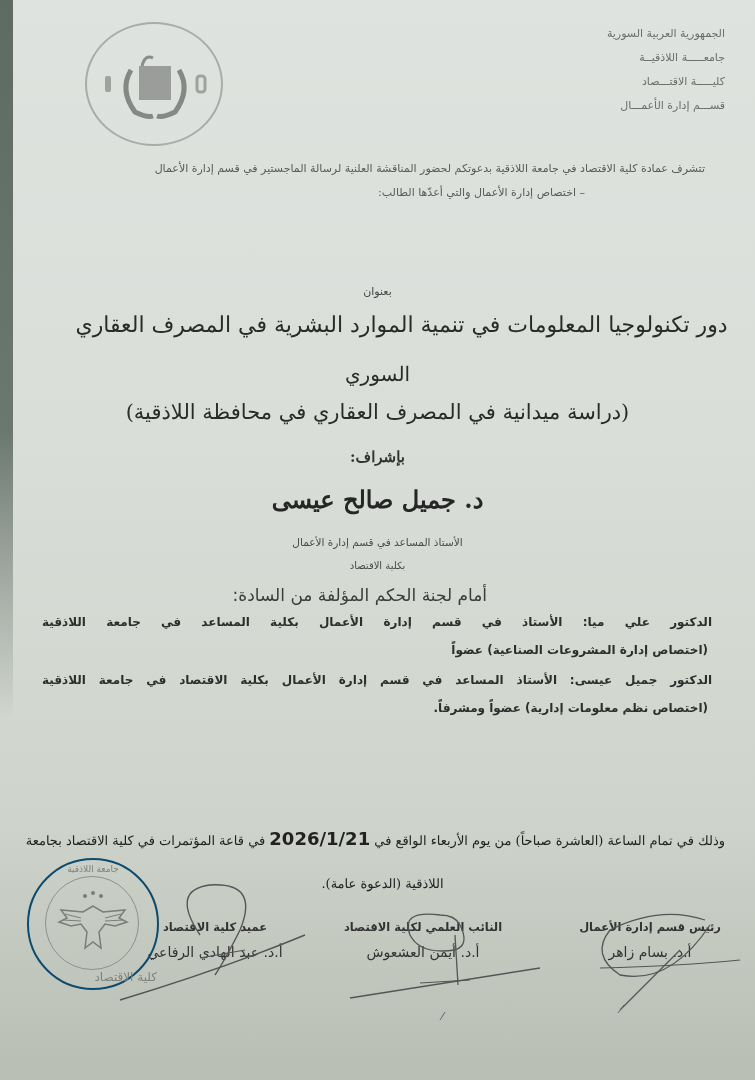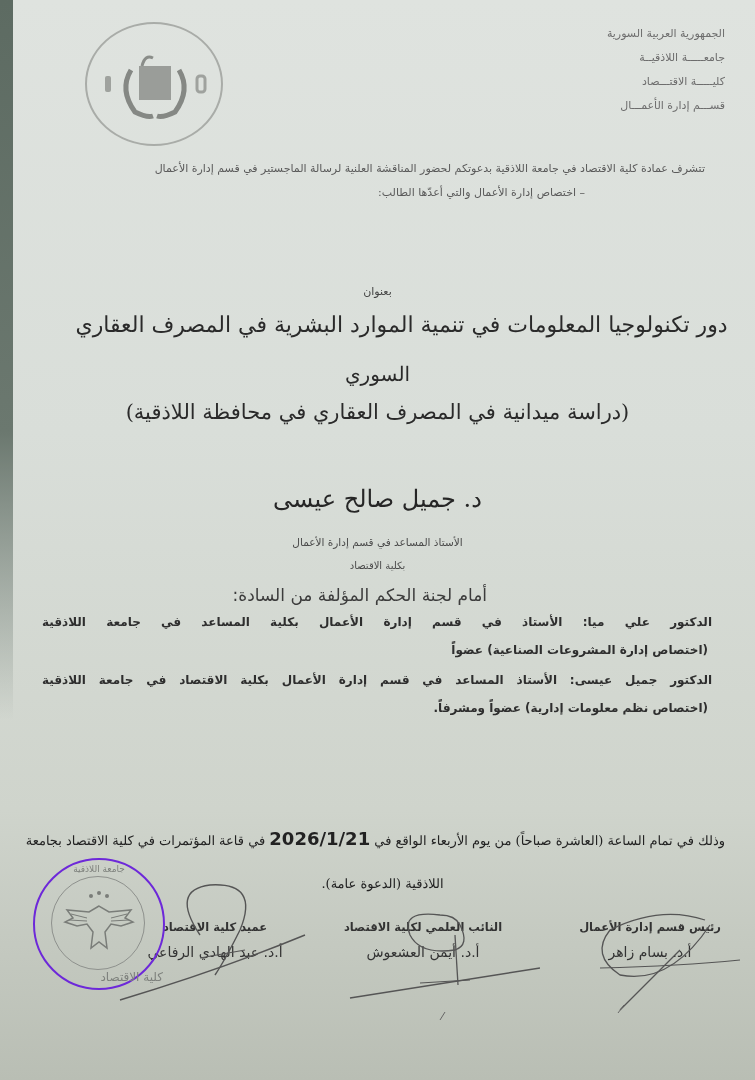--- a/index.html
+++ b/index.html
@@ -33,21 +33,21 @@
     }
     .intro .l2 { text-align: right; padding-right: 120px; }
 
     .center { position: absolute; left: 0; right: 0; text-align: center; }
     .student-name { top: 228px; font-family: "DejaVu Serif", serif; font-size: 26px; font-weight: bold; color: #262626; }
     .titled { top: 285px; font-size: 11px; color: #444; }
     .thesis-1 { top: 312px; font-family: "DejaVu Serif", serif; font-size: 22px; color: #2a2a2a; margin-left: 48px; }
     .thesis-2 { top: 362px; font-family: "DejaVu Serif", serif; font-size: 20px; color: #2a2a2a; }
     .thesis-3 { top: 400px; font-family: "DejaVu Serif", serif; font-size: 21px; color: #2a2a2a; }
     .supervision { top: 448px; font-family: "DejaVu Serif", serif; font-size: 15px; font-weight: bold; color: #333; }
-    .supervisor { top: 485px; font-family: "DejaVu Serif", serif; font-size: 24px; font-weight: normal; color: #262626; }
+    .supervisor { top: 485px; font-family: "DejaVu Serif", serif; font-size: 24px; font-weight: bold; color: #262626; }
     .sup-title { top: 536px; font-size: 10.5px; color: #4a4a4a; }
     .sup-college { top: 560px; font-size: 10px; color: #4a4a4a; }
 
     .committee-intro {
       position: absolute; right: 268px; top: 585px;
       font-size: 17px; color: #3c3c3c;
     }
     .member {
       position: absolute; right: 43px; width: 670px;
       font-size: 12px; font-weight: bold; color: #2e2e2e; text-align: justify; text-align-last: justify;
@@ -69,22 +69,22 @@
     }
 
     .sig-block { position: absolute; text-align: center; font-size: 11.5px; color: #333; }
     .sig-block .role { font-weight: bold; }
     .sig-block .name { font-size: 14px; margin-top: 10px; }
     .sig-head { right: 20px; top: 920px; width: 170px; }
     .sig-vice { right: 232px; top: 920px; width: 200px; }
     .sig-dean { left: 120px; top: 920px; width: 190px; }
 
     .stamp {
-      position: absolute; left: 33px; top: 858px; width: 128px; height: 128px;
-      border: 2px solid #6d28d9; border-radius: 50%;
+      position: absolute; left: 27px; top: 858px; width: 128px; height: 128px;
+      border: 2px solid #0c4a6e; border-radius: 50%;
     }
     .stamp .inner {
       position: absolute; left: 16px; top: 16px; width: 92px; height: 92px;
       border: 1.5px solid #8e918d; border-radius: 50%;
     }
     .stamp .arc-top { position: absolute; top: 4px; left: 0; right: 0; text-align: center; font-size: 9px; color: #7d807c; }
     .stamp .arc-bot { position: absolute; bottom: 4px; left: 0; right: 0; font-size: 12px; color: #7d807c; margin-top: 25px; }
     .stamp svg { position: absolute; left: 24px; top: 28px; width: 80px; height: 70px; }
 
     .scribbles { position: absolute; left: 0; top: 0; width: 755px; height: 1080px; pointer-events: none; }
@@ -116,20 +116,21 @@
 
   <div class="intro">
     <div>تتشرف عمادة كلية الاقتصاد في جامعة اللاذقية بدعوتكم لحضور المناقشة العلنية لرسالة الماجستير في قسم إدارة الأعمال</div>
     <div class="l2">– اختصاص إدارة الأعمال والتي أعدّها الطالب:</div>
   </div>
 
   <div class="center titled">بعنوان</div>
   <div class="center thesis-1">دور تكنولوجيا المعلومات في تنمية الموارد البشرية في المصرف العقاري</div>
   <div class="center thesis-2">السوري</div>
   <div class="center thesis-3">(دراسة ميدانية في المصرف العقاري في محافظة اللاذقية)</div>
+  <div class="center supervision">بإشراف:</div>
   <div class="center supervisor">د. جميل صالح عيسى</div>
   <div class="center sup-title">الأستاذ المساعد في قسم إدارة الأعمال</div>
   <div class="center sup-college">بكلية الاقتصاد</div>
 
   <div class="committee-intro">أمام لجنة الحكم المؤلفة من السادة:</div>
 
   <div class="member m1">
     <div>الدكتور علي ميا: الأستاذ في قسم إدارة الأعمال بكلية المساعد في جامعة اللاذقية</div>
     <div class="spec">(اختصاص إدارة المشروعات الصناعية) عضواً</div>
   </div>

